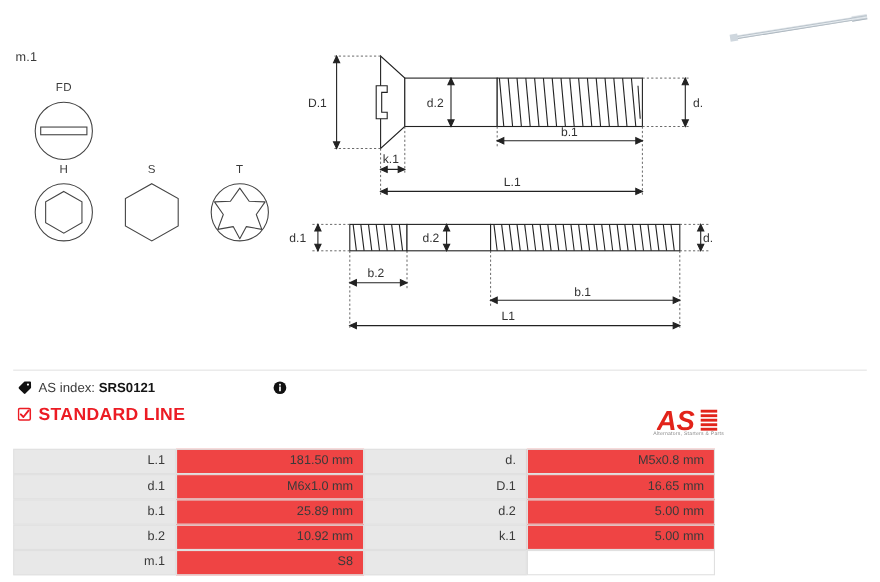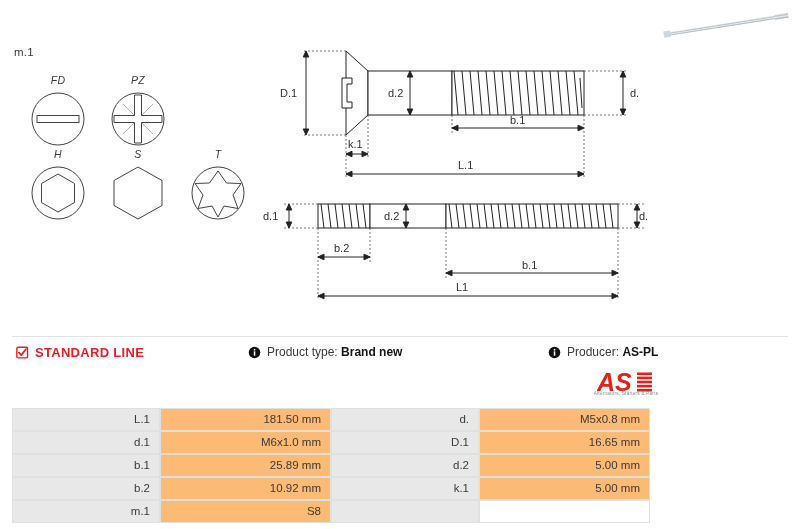--- a/index.html
+++ b/index.html
@@ -19,21 +19,21 @@
   #m1-label {
     position:absolute; left:14px; top:46px;
     font-size:11.5px; color:#3a3a3a; letter-spacing:.2px;
   }
 
   
   #drive-grid { position:absolute; left:18px; top:74px; width:240px; }
   .drive-row { display:flex; }
   .drive-cell { width:80px; text-align:center; }
   .drive-name {
-    font-size:10.5px; color:#3a3a3a; margin-bottom:4px; letter-spacing:.3px;font-style:italic;
+    font-size:10.5px; color:#3a3a3a; margin-bottom:4px; letter-spacing:.3px;
   }
   .drive-art { height:58px; display:flex; align-items:center; justify-content:center; }
 
   
   #product-photo { position:absolute; left:655px; top:4px; width:140px; height:42px; }
 
   
   #dwg-top { position:absolute; left:268px; top:38px; width:380px; height:150px; }
   #dwg-bottom { position:absolute; left:258px; top:192px; width:390px; height:118px; }
 
@@ -49,21 +49,21 @@
   #info-col-1 { left:16px; }
   #info-col-2 { left:248px; }
   #info-col-3 { left:548px; }
 
   .info-line { display:flex; align-items:flex-start; margin-bottom:10px; }
   .info-text { font-size:12px; color:#3c3c3c; line-height:14px; white-space:nowrap; }
   .info-text b { color:#151515; font-weight:bold; }
   .info-ico { flex:0 0 auto; margin-right:6px; line-height:0; padding-top:1px; }
 
   .std-line {
-    color:#ec1c24; font-weight:bold; font-size:13px; letter-spacing:.3px;
+    color:#ec1c24; font-weight:bold; font-size:16px; letter-spacing:.3px;
   }
 
   
   #aspl-logo { position:absolute; left:597px; top:370px; width:96px; height:30px; }
   #aspl-tag {
     position:absolute; left:566px; top:391px; width:120px;
     text-align:center; font-size:4.6px; color:#8a8a8a;
     letter-spacing:.25px; white-space:nowrap;
   }
 
@@ -74,21 +74,21 @@
     border-collapse:separate; border-spacing:0;
   }
   #spec-table td {
     height:23px; padding:0 9px;
     font-size:11.5px; color:#3a3a3a;
     border:1px solid #e0e0e0;
     text-align:right; vertical-align:middle;
     line-height:21px;
   }
   td.k { background:#e8e8e8; width:148px; border-color:#dcdcdc; }
-  td.v { background:#fdba74; width:171px; border-color:#e4e4e4; }
+  td.v { background:#ef4444; width:171px; border-color:#e4e4e4; }
   td.blank { background:#ffffff; border-color:#e4e4e4; }
   td.empty-k { background:#e8e8e8; border-color:#dcdcdc; }
 </style>
 </head>
 <body>
 
 <div id="page">
 
   <div id="drawing-area">
 
@@ -101,33 +101,20 @@
           <div class="drive-name">FD</div>
           <div class="drive-art">
             <svg width="56" height="56" viewBox="0 0 56 56">
               <circle cx="28" cy="28" r="26" fill="none" stroke="#444" stroke-width="1"></circle>
               <rect x="7" y="24.5" width="42" height="7" fill="none" stroke="#444" stroke-width="1"></rect>
             </svg>
           </div>
         </div>
 
 
-        <div class="drive-cell">
-          <div class="drive-name">PZ</div>
-          <div class="drive-art">
-            <svg width="56" height="56" viewBox="0 0 56 56">
-              <circle cx="28" cy="28" r="26" fill="none" stroke="#444" stroke-width="1"></circle>
-              <g stroke="#9a9a9a" stroke-width="0.8">
-                <line x1="13" y1="13" x2="43" y2="43"></line>
-                <line x1="43" y1="13" x2="13" y2="43"></line>
-              </g>
-              <path d="M24.5,4 L31.5,4 L31.5,24.5 L52,24.5 L52,31.5 L31.5,31.5 L31.5,52 L24.5,52 L24.5,31.5 L4,31.5 L4,24.5 L24.5,24.5 Z" fill="#fff" stroke="#444" stroke-width="1"></path>
-            </svg>
-          </div>
-        </div>
 
       </div>
 
       <div class="drive-row">
 
         <div class="drive-cell">
           <div class="drive-name">H</div>
           <div class="drive-art">
             <svg width="56" height="56" viewBox="0 0 56 56">
               <circle cx="28" cy="28" r="26" fill="none" stroke="#444" stroke-width="1"></circle>
@@ -348,53 +335,51 @@
   </div>
 
   <div id="divider"></div>
 
   <div id="info-row">
 
     <div class="info-col" id="info-col-1">
       <div class="info-line">
         <span class="info-ico">
           <svg width="13" height="13" viewBox="0 0 16 16">
+            <path d="M1.5,7.2 L7.4,1.3 C7.7,1 8.1,0.9 8.5,0.9 L14,1 C14.6,1 15,1.4 15,2 L15.1,7.5
+                     C15.1,7.9 15,8.3 14.7,8.6 L8.8,14.5 C8.3,15 7.5,15 7,14.5 L1.5,9
+                     C1,8.5 1,7.7 1.5,7.2 Z" fill="#111"></path>
+            <circle cx="11.6" cy="4.4" r="1.25" fill="#fff"></circle>
+          </svg>
+        </span>
+        <span class="info-text"><span>AS index:</span> <b>SRS0121</b></span>
+      </div>
+      <div class="info-line">
+        <span class="info-ico">
+          <svg width="13" height="13" viewBox="0 0 16 16">
             <rect x="1" y="1.6" width="13.2" height="13" rx="1.4" fill="none" stroke="#ec1c24" stroke-width="1.7"></rect>
             <path d="M3.6,8.2 L6.5,11.2 L12.4,3.8" fill="none" stroke="#ec1c24" stroke-width="2.1" stroke-linecap="round" stroke-linejoin="round"></path>
           </svg>
         </span>
         <span class="std-line">STANDARD LINE</span>
       </div>
     </div>
 
     <div class="info-col" id="info-col-2">
       <div class="info-line">
         <span class="info-ico">
           <svg width="13" height="13" viewBox="0 0 16 16">
             <circle cx="8" cy="8" r="7.1" fill="#111"></circle>
             <rect x="7.1" y="6.6" width="1.9" height="5.3" fill="#fff"></rect>
             <rect x="7.1" y="3.6" width="1.9" height="2" fill="#fff"></rect>
           </svg>
         </span>
-        <span class="info-text"><span>Product type:</span> <b>Brand new</b></span>
       </div>
     </div>
 
-    <div class="info-col" id="info-col-3">
-      <div class="info-line">
-        <span class="info-ico">
-          <svg width="13" height="13" viewBox="0 0 16 16">
-            <circle cx="8" cy="8" r="7.1" fill="#111"></circle>
-            <rect x="7.1" y="6.6" width="1.9" height="5.3" fill="#fff"></rect>
-            <rect x="7.1" y="3.6" width="1.9" height="2" fill="#fff"></rect>
-          </svg>
-        </span>
-        <span class="info-text"><span>Producer:</span> <b>AS-PL</b></span>
-      </div>
-    </div>
 
   </div>
 
   <div id="aspl-logo">
     <svg width="96" height="30" viewBox="0 0 96 30">
       <g font-family="Liberation Sans, sans-serif" font-weight="bold" font-style="italic" font-size="25" fill="#e2231a">
         <text x="0" y="21">AS</text>
       </g>
       <g fill="#e2231a">
         <rect x="40" y="2.5" width="15" height="2.6"></rect>

